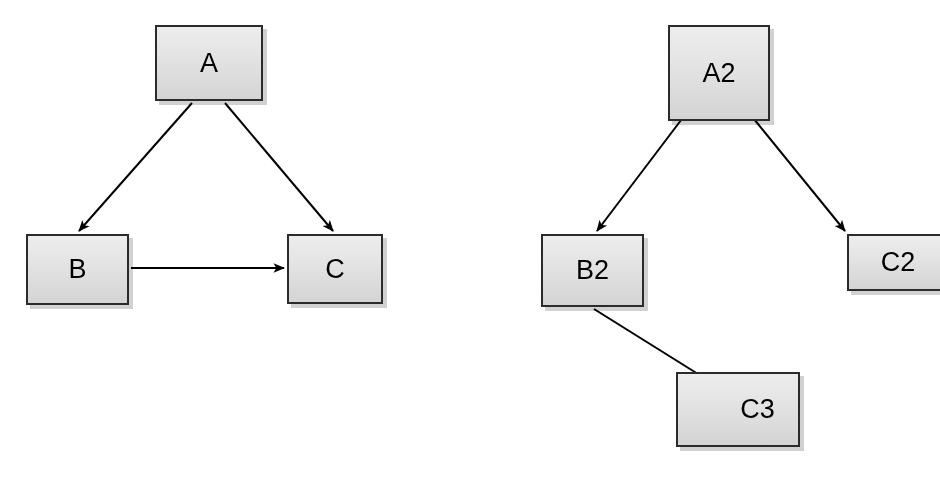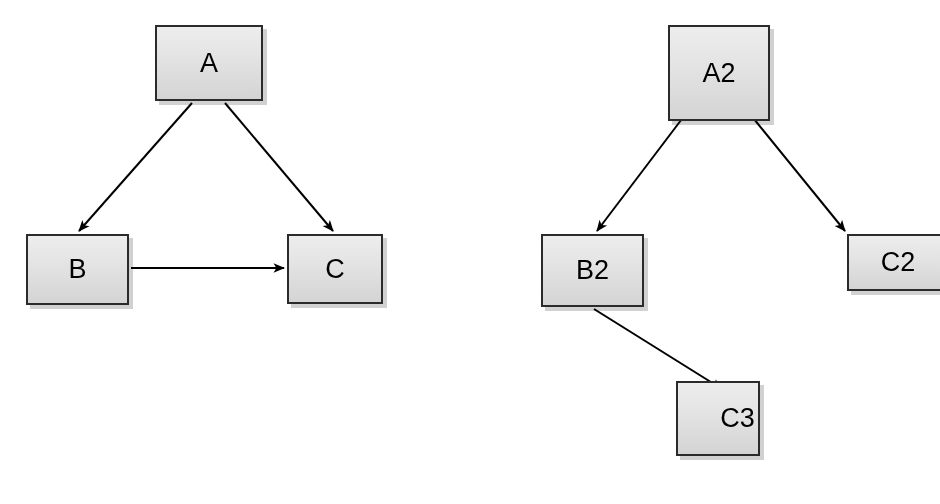--- a/index.html
+++ b/index.html
@@ -80,18 +80,18 @@
       </div>
       <div class="graph-node" style="left: 668px; top: 25px; width: 102px; height: 96px;">
         <span class="node-label">A2</span>
       </div>
       <div class="graph-node" style="left: 541px; top: 234px; width: 103px; height: 73px;">
         <span class="node-label">B2</span>
       </div>
       <div class="graph-node" style="left: 847px; top: 234px; width: 102px; height: 57px;">
         <span class="node-label">C2</span>
       </div>
-      <div class="graph-node" style="left: 676px; top: 381px; width: 84px; height: 75px; padding-left: 39px;">
+      <div class="graph-node" style="left: 676px; top: 372px; width: 124px; height: 75px; padding-left: 39px;">
         <span class="node-label">C3</span>
       </div>
     </div>
 
 </div>
 
 </body></html>

